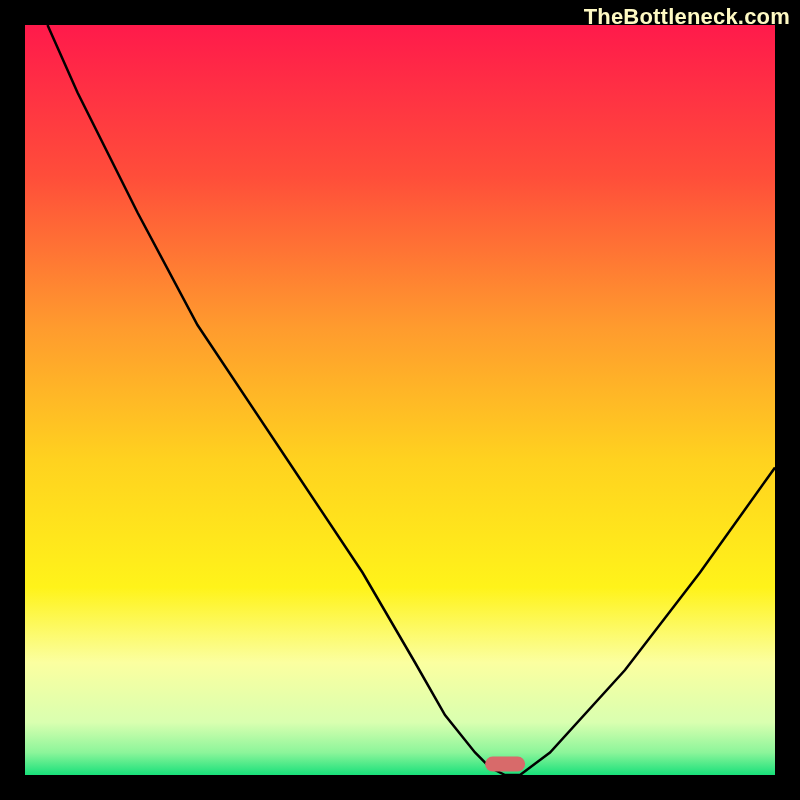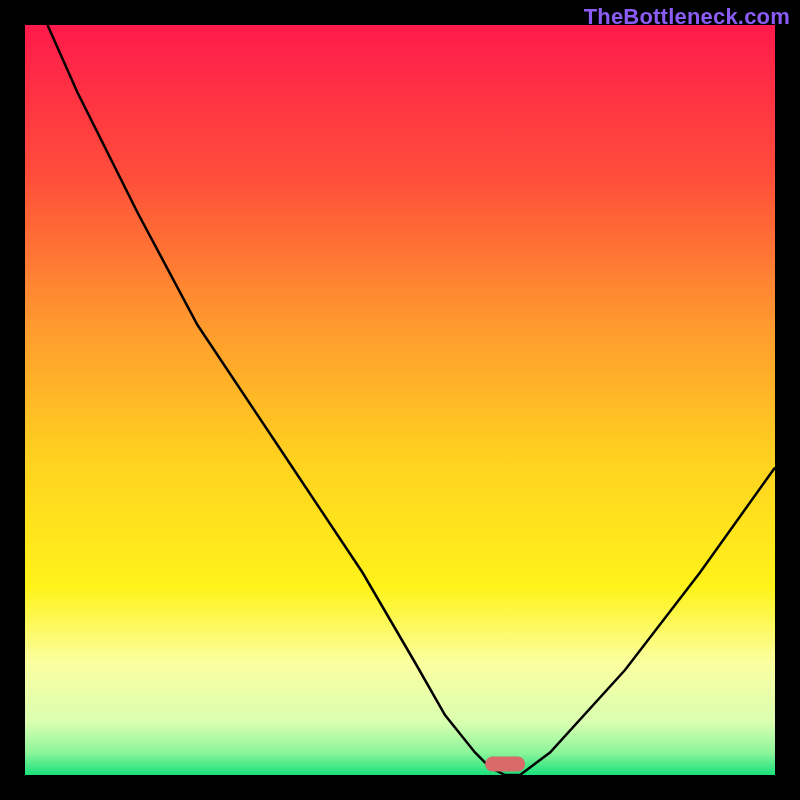--- a/index.html
+++ b/index.html
@@ -39,21 +39,21 @@
     border-radius: 999px;
     transform: translate(-50%, -50%);
   }
   .watermark {
     position: absolute;
     top: 4px;
     right: 10px;
     font-family: Arial, Helvetica, sans-serif;
     font-size: 22px;
     font-weight: 600;
-    color: #8b5cf6;
+    color: #fef9c3;
     letter-spacing: 0.2px;
   }
 </style>
 </head>
 <body>
 
 <div class="frame">
   <div class="plot">
     <svg class="gradient" viewBox="0 0 100 100" preserveAspectRatio="none">
       <defs>

